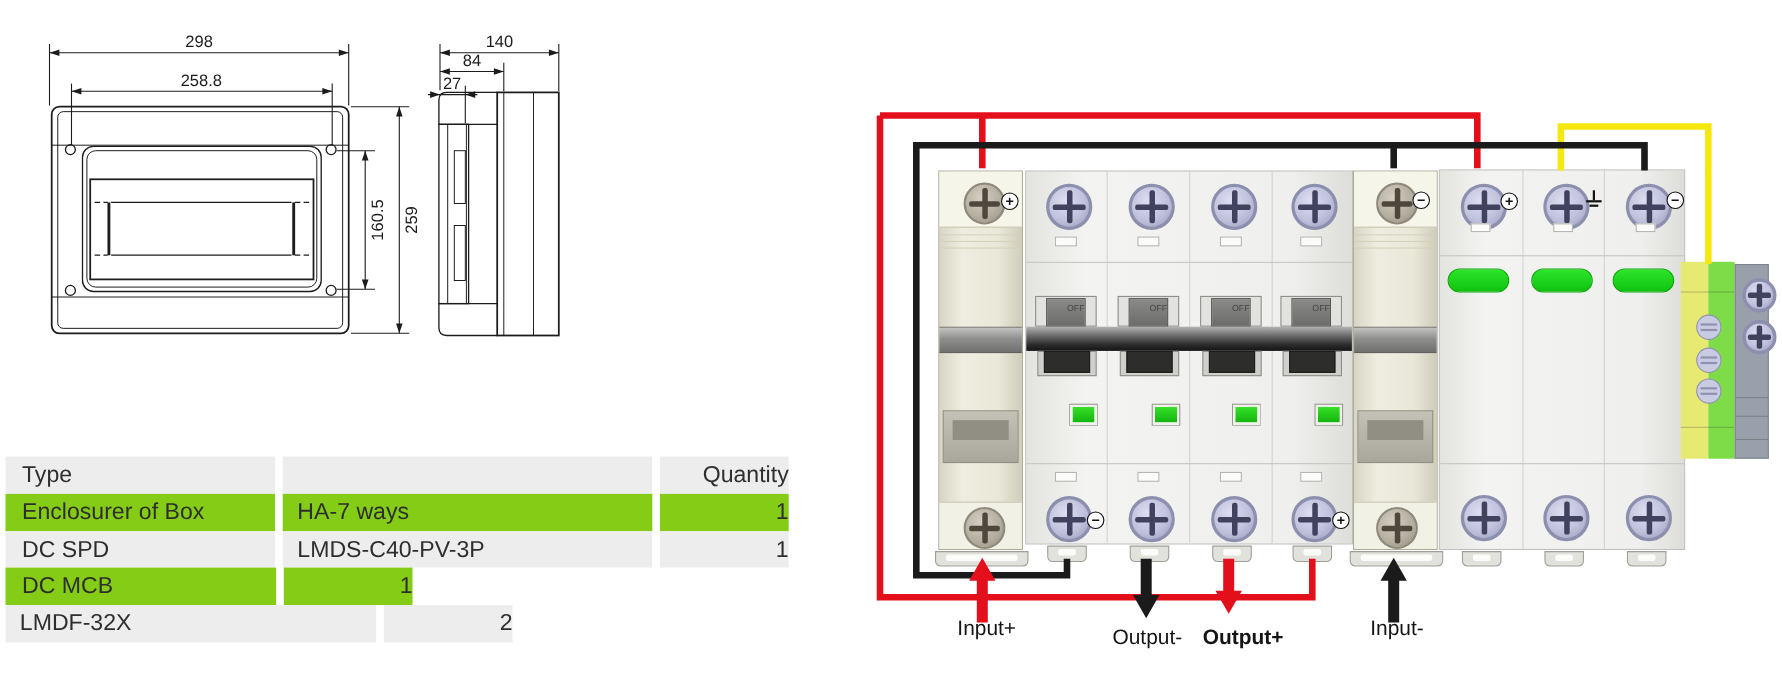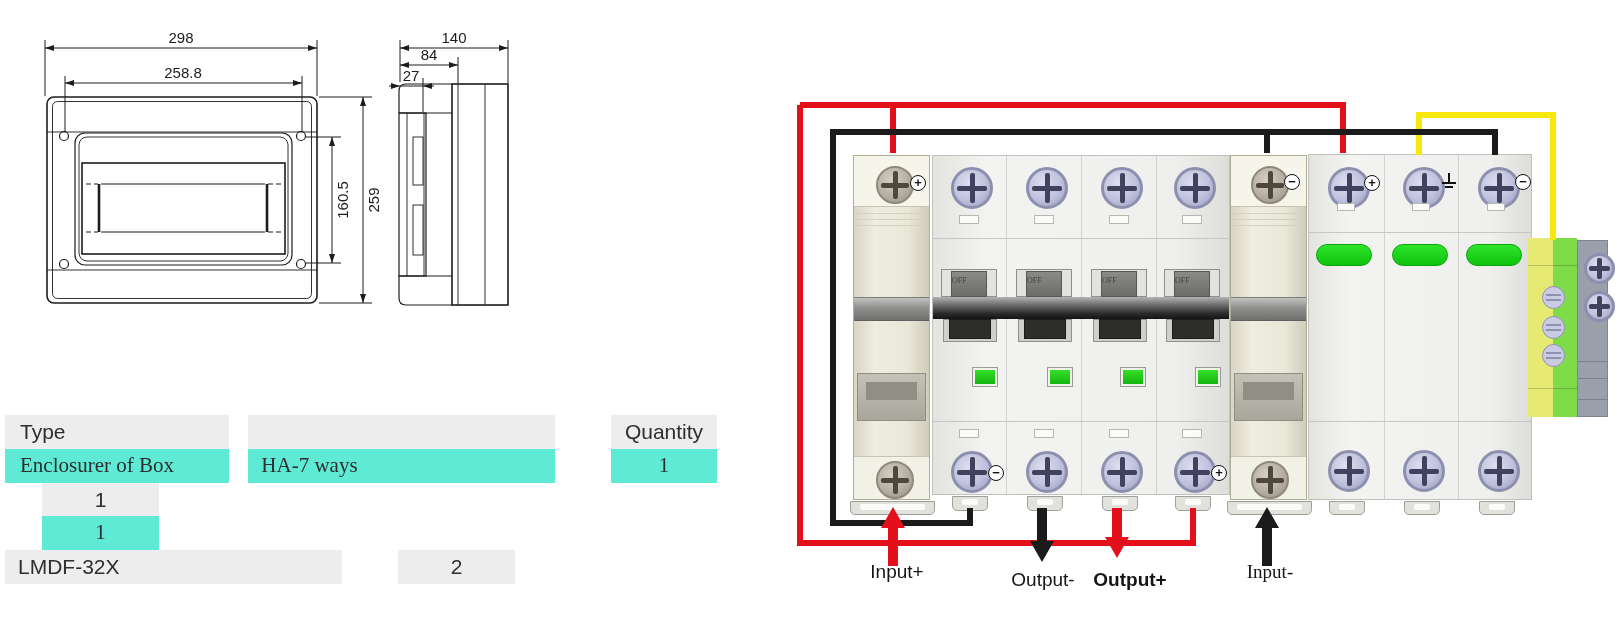--- a/index.html
+++ b/index.html
@@ -11,26 +11,26 @@
   .ln12{fill:none;stroke:#1c1c1c;stroke-width:1.2}
   .ln09{fill:none;stroke:#1c1c1c;stroke-width:0.9}
   .ln25{fill:none;stroke:#1c1c1c;stroke-width:2.6}
   .dimln{stroke:#1c1c1c;stroke-width:1;fill:none}
   .dash{stroke:#1c1c1c;stroke-width:1.2;stroke-dasharray:5 3;fill:none}
   .dimtxt{font:15px "Liberation Sans",sans-serif;fill:#1c1c1c}
   .arr{fill:#1c1c1c;stroke:none}
   
   .sec-title{position:absolute;left:4px;top:354px;font-size:29px;font-weight:600;color:#3aa63a;white-space:nowrap;}
   .bom{position:absolute;left:5px;top:415px;width:712px;font-size:21px;color:#2e2e2e;}
-  .bom-row{display:flex;column-gap:19px;height:33.8px;line-height:33.8px;}
+  .bom-row{display:flex;column-gap:7px;height:33.8px;line-height:33.8px;}
   .c1{width:246px;padding-left:15px;box-sizing:border-box;}
   .c2{width:337px;padding-left:13px;box-sizing:border-box;}
-  .c3{width:117px;text-align:center;margin-left:37px;}
+  .c3{width:117px;text-align:right;}
   .odd .cell{background:#ededed;}
-  .even .cell{background:#5eead4;font-family:Liberation Serif, serif;}
+  .even .cell{background:#84cc16;}
   
   .dev{position:absolute;box-sizing:border-box;}
   .fuse{background:linear-gradient(90deg,#d8d5c5,#efede0 28%,#e9e7d8 72%,#cfccba);border:1px solid #b0ad97;}
   .fuse-topband{position:absolute;left:0;right:0;top:0;height:50px;background:#f6f5ea;border-bottom:1px solid #c6c3ae;}
   .fuse-ridge{position:absolute;left:0;right:0;height:1px;background:#d5d2bc;}
   .rodband{position:absolute;left:0;right:0;top:141px;height:22px;background:linear-gradient(180deg,#c2c2c0,#8f8f8d 45%,#6f6f6d);border-top:1px solid #7d7d7b;border-bottom:1px solid #606060;}
   .fuse-clip{position:absolute;left:3px;right:3px;top:217px;height:46px;background:linear-gradient(180deg,#c4c1b6,#a9a69b);border:1px solid #8f8c80;}
   .fuse-clip:after{content:"";position:absolute;left:8px;right:8px;top:8px;height:18px;background:#918e83;}
   .fuse-botband{position:absolute;left:0;right:0;top:300px;bottom:0;background:#f2f1e6;border-top:1px solid #c6c3ae;}
   .foot{position:absolute;background:#e2e2dc;border:1px solid #a0a09a;border-radius:0 0 5px 5px;}
@@ -52,21 +52,21 @@
   .oscrew{position:absolute;width:23px;height:23px;border-radius:50%;background:#c9cbe2;border:1px solid #9092b2;box-sizing:border-box;}
   .oscrew:before{content:"";position:absolute;left:3px;right:3px;top:7px;height:2px;background:#8f91b0;box-shadow:0 5px 0 #8f91b0;}
   
   .sym{position:absolute;width:16px;height:16px;border:1.6px solid #111;border-radius:50%;background:#fff;
        font-size:13px;font-weight:bold;line-height:13px;text-align:center;color:#111;box-sizing:border-box;}
   .earth{position:absolute;width:16px;height:16px;}
   .earth i{position:absolute;background:#111;display:block;}
   
   .bracket{position:absolute;background:#e2e2de;border:1px solid #8f8f8b;box-sizing:border-box;}
   .handle{position:absolute;background:linear-gradient(180deg,#8a8a88,#6c6c6a);border:1px solid #565654;box-sizing:border-box;
-          color:#454545;font-size:8px;text-align:left;padding-top:4px;font-family:Liberation Serif, serif;}
+          color:#454545;font-size:8px;text-align:right;padding-top:4px;}
   .busbar{position:absolute;left:0;right:0;top:141px;height:22px;
           background:linear-gradient(180deg,#b3b3b3,#6f6f6f 35%,#2b2b2b 75%,#141414);}
   .lowdark{position:absolute;background:#2d2d2b;border:1px solid #1c1c1a;}
   .lowbracket{position:absolute;background:#cfcfcb;border:1px solid #8f8f8b;}
   .gwin{position:absolute;width:20px;height:14px;background:linear-gradient(180deg,#37e028,#14b40e);
         border:2px solid #f2f2ec;box-shadow:0 0 0 1px #9a9a94;box-sizing:content-box;}
   .pill{position:absolute;width:56px;height:22px;border-radius:11px;background:linear-gradient(180deg,#2ee52a,#0fc20f);border:1px solid #0aa50a;box-sizing:border-box;}
   
   .tb{position:absolute;}
   .seam{position:absolute;left:0;right:0;height:1px;background:rgba(40,40,40,.25);}
@@ -166,23 +166,26 @@
       <div class="cell c1">Type</div>
       <div class="cell c2"></div>
       <div class="cell c3">Quantity</div>
     </div>
     <div class="bom-row even">
       <div class="cell c1">Enclosurer of Box</div>
       <div class="cell c2">HA-7 ways</div>
       <div class="cell c3">1</div>
     </div>
     <div class="bom-row odd">
+      <div class="cell c1">DC SPD</div>
+      <div class="cell c2">LMDS-C40-PV-3P</div>
       <div class="cell c3">1</div>
     </div>
     <div class="bom-row even">
+      <div class="cell c1">DC MCB</div>
       <div class="cell c3">1</div>
     </div>
     <div class="bom-row odd">
       <div class="cell c2">LMDF-32X</div>
       <div class="cell c3">2</div>
     </div>
   </div>
 
   <div>
 
@@ -321,16 +324,16 @@
       <path d="M1267,132 V153" fill="none" stroke="#1b1b1b" stroke-width="6"></path>
       <path d="M1037,508 V541 H1030 L1042,562 L1054,541 H1047 V508 Z" fill="#1b1b1b"></path>
       <path d="M1112,508 V537 H1105 L1117,558 L1129,537 H1122 V508 Z" fill="#e3101c"></path>
       <path d="M888,566 V528 H881 L893,507 L905,528 H898 V566 Z" fill="#e3101c"></path>
       <path d="M1262,566 V528 H1255 L1267,507 L1279,528 H1272 V566 Z" fill="#1b1b1b"></path>
     </svg>
 
     <div class="wlabel" style="left:897px;top:561px;">Input+</div>
     <div class="wlabel" style="left:1043px;top:569px;">Output-</div>
     <div class="wlabel" style="left:1130px;top:569px;font-weight:bold;">Output+</div>
-    <div class="wlabel" style="left:1270px;top:561px;font-family:Liberation Serif, serif;">Input-</div>
+    <div class="wlabel" style="left:1270px;top:561px;">Input-</div>
   </div>
 
 </div>
 
 </body></html>

